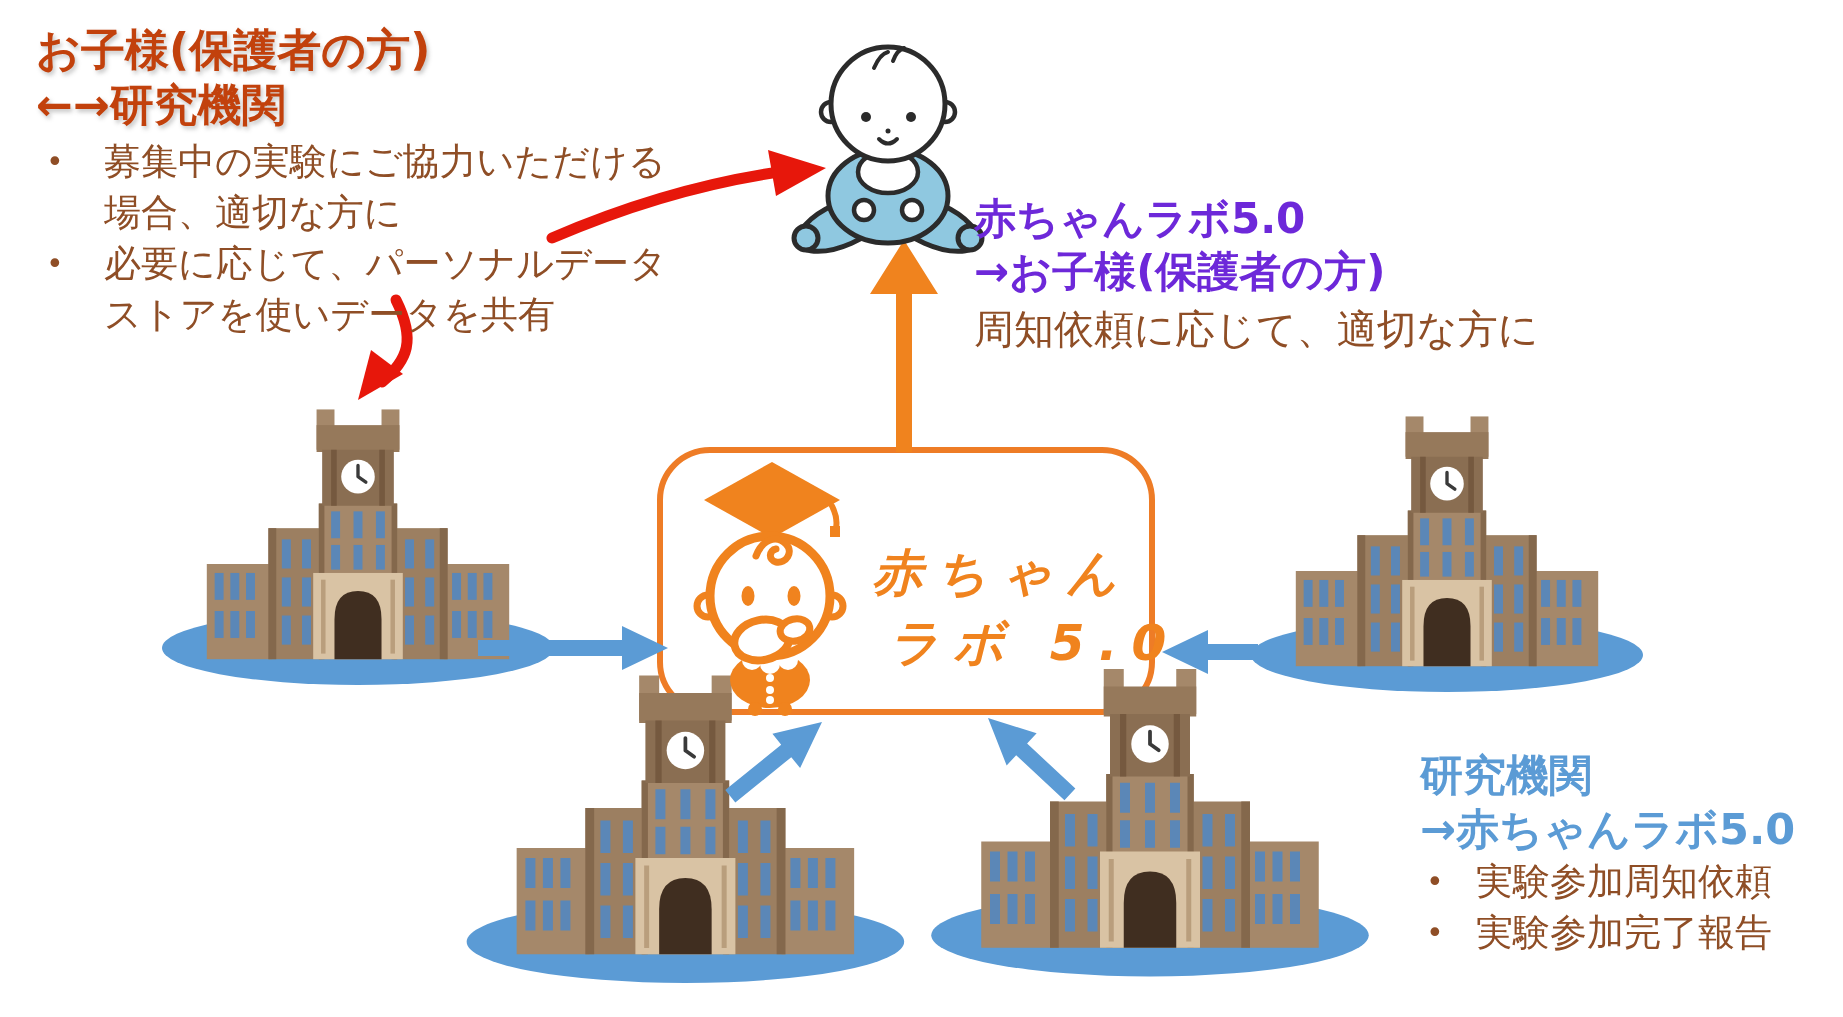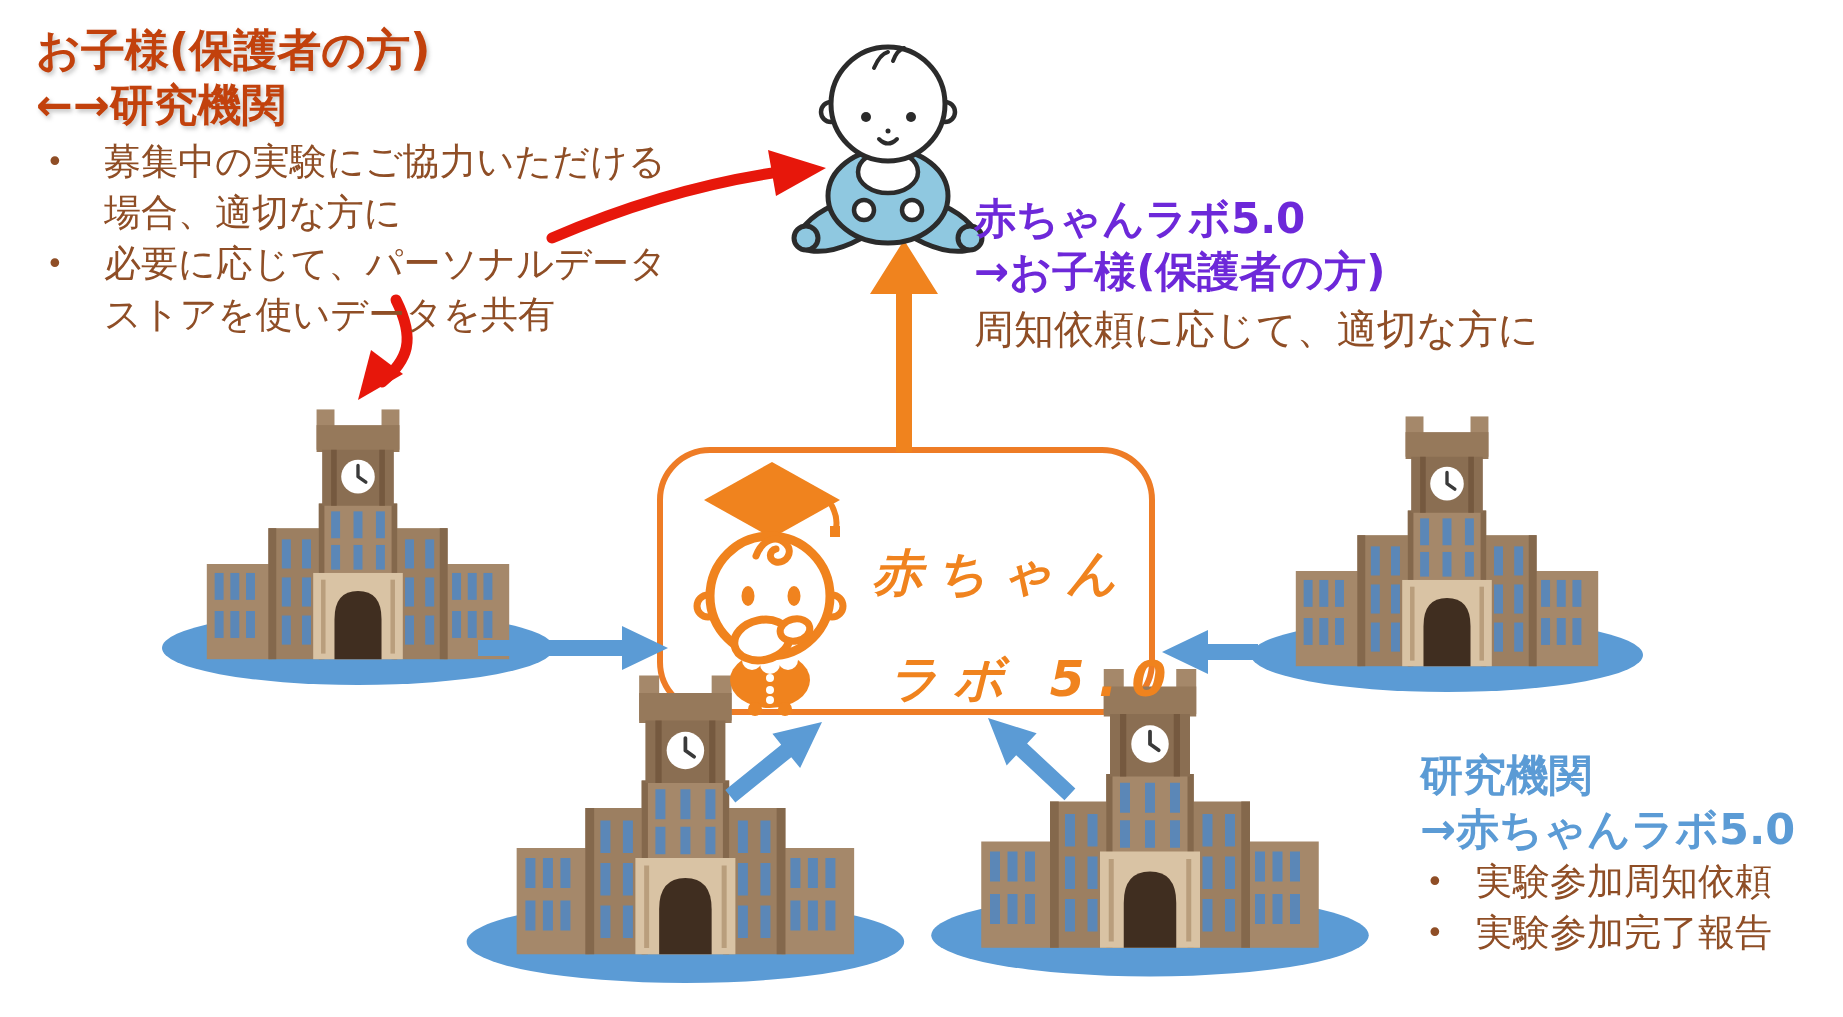--- a/index.html
+++ b/index.html
@@ -23,21 +23,21 @@
   .ann-or .body{font-size:40px;line-height:55px;margin-top:4px;}
   .ann-or .body span{display:block;white-space:nowrap;}
   .ann-bl{left:1420px;top:748px;}
   .ann-bl .t1,.ann-bl .t2{font-size:43px;line-height:54px;color:#5b9bd5;}
   .ann-bl .bullet .dot{width:50px;flex:0 0 50px;padding-left:6px;}
   .ann-bl .bullet .lines{white-space:nowrap;}
   .hub-logo{
     position:absolute;left:872px;top:538px;width:270px;color:#f0831e;font-weight:bold;
     font-size:50px;line-height:70px;letter-spacing:14px;white-space:nowrap;font-style:italic;
   }
-  .hub-logo .l2{padding-left:16px;margin-top:36px;}
+  .hub-logo .l2{padding-left:16px;}
 </style>
 </head>
 <body>
 
 <div class="canvas">
 
   <svg class="art" viewBox="0 0 1843 1017">
     <defs>
 
       <g id="bldg">

